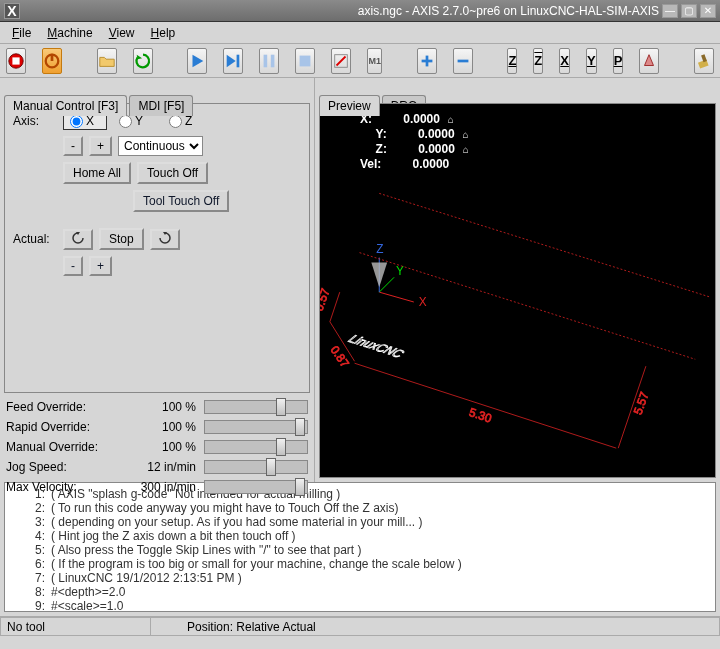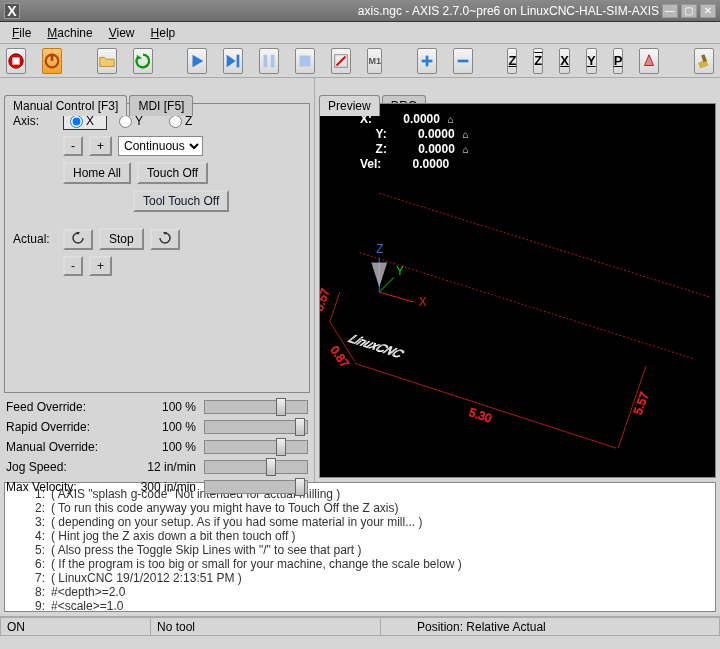--- a/index.html
+++ b/index.html
@@ -298,16 +298,15 @@
           </g>
         </g>
       </svg>
     </div>
   </div>
 </div>
 
 <div class="codepane" id="codepane"><span class="ln"><span class="num">1:</span>( AXIS "splash g-code" Not intended for actual milling )</span><span class="ln"><span class="num">2:</span>( To run this code anyway you might have to Touch Off the Z axis)</span><span class="ln"><span class="num">3:</span>( depending on your setup. As if you had some material in your mill... )</span><span class="ln"><span class="num">4:</span>( Hint jog the Z axis down a bit then touch off )</span><span class="ln"><span class="num">5:</span>( Also press the Toggle Skip Lines with "/" to see that part )</span><span class="ln"><span class="num">6:</span>( If the program is too big or small for your machine, change the scale below )</span><span class="ln"><span class="num">7:</span>( LinuxCNC 19/1/2012 2:13:51 PM )</span><span class="ln"><span class="num">8:</span>#&lt;depth&gt;=2.0</span><span class="ln"><span class="num">9:</span>#&lt;scale&gt;=1.0</span></div>
 
 <div class="statusbar">
-  <div>ON</div>
   <div>No tool</div>
   <div>Position: Relative Actual</div>
 </div>
 
 </body></html>

